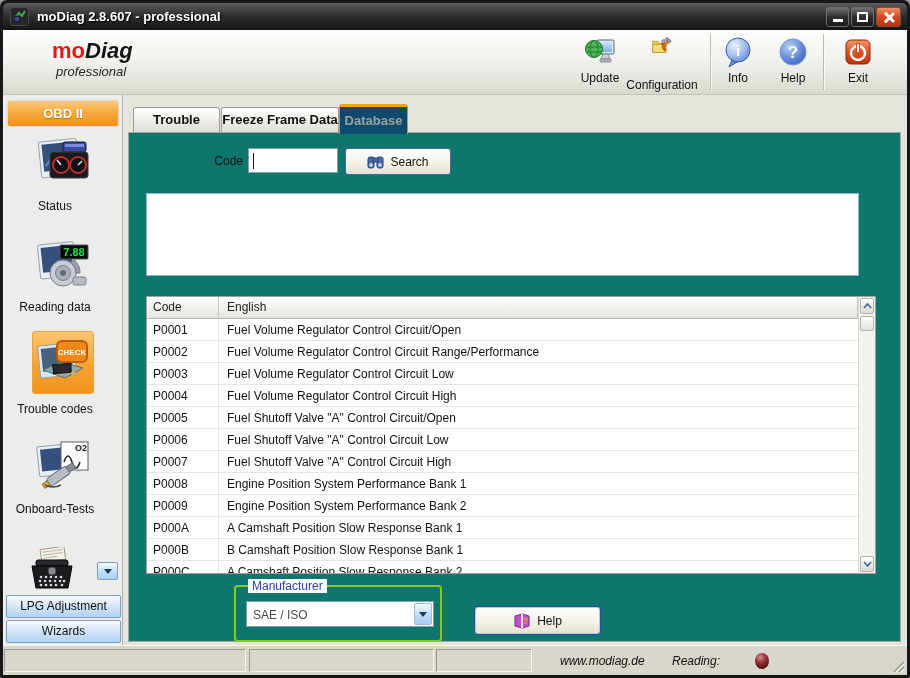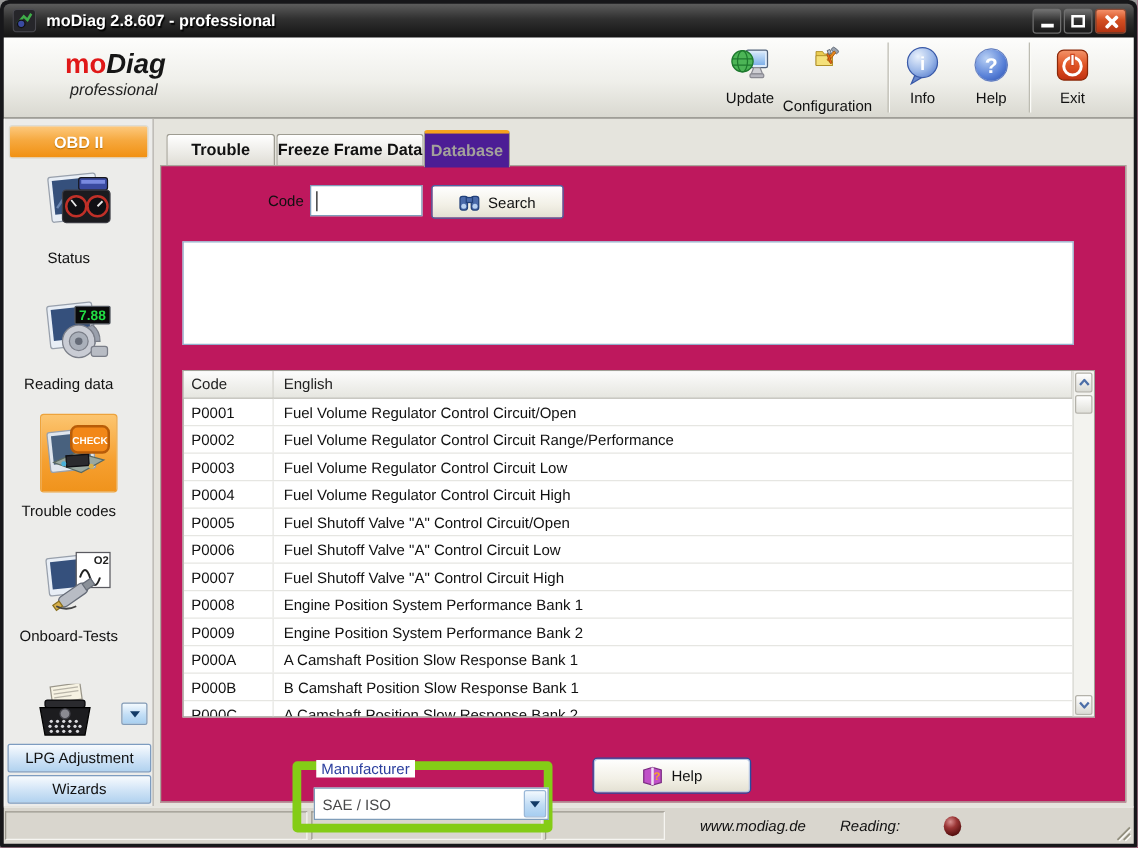--- a/index.html
+++ b/index.html
@@ -58,23 +58,23 @@
   .side-btn{position:absolute;left:2px;width:115px;height:23px;border:1px solid #7d9cc0;border-radius:2px;
     background:linear-gradient(#f8fbfe,#cfe3f6 55%,#b1d2ef);font-size:12px;color:#111;text-align:center;line-height:21px;}
   .btn-lpg{top:500px}.btn-wiz{top:525px}
 
   
   .content{position:absolute;left:123px;top:95px;width:784px;height:550px;background:#e5e4dd;}
   .tab{position:absolute;top:12px;height:26px;line-height:24px;text-align:center;font-weight:bold;font-size:13px;
     background:linear-gradient(#ffffff,#dedcd4);border:1px solid #9e9c92;border-bottom:none;
     border-radius:3px 3px 0 0;color:#111;z-index:2;}
   .tab1{left:10px;width:87px;} .tab2{left:98px;width:118px;}
-  .tab.active{left:216px;width:69px;top:9px;height:30px;line-height:27px;background:#4c1d95;
+  .tab.active{left:216px;width:69px;top:9px;height:30px;line-height:27px;background:#0c4a6e;
     border-top:3px solid #f6a21d;color:#a3a19b;z-index:4;}
-  .panel{position:absolute;left:5px;top:37px;width:773px;height:510px;background:#be185d;border:1px solid #a9a69c;z-index:3;}
+  .panel{position:absolute;left:5px;top:37px;width:773px;height:510px;background:#0f766e;border:1px solid #a9a69c;z-index:3;}
 
   .code-label{position:absolute;left:40px;top:21px;width:74px;text-align:right;font-size:12px;color:#111;}
   .code-input-wrap{position:absolute;left:119px;top:15px;width:90px;height:25px;border:1px solid #7f9db9;background:#fff;}
   .code-input-wrap input{position:absolute;inset:0;width:100%;height:100%;border:none;outline:none;background:transparent;padding:2px 4px;font-size:12px;}
   .caret{position:absolute;left:4px;top:4px;width:1px;height:16px;background:#1a1a1a;}
   .xp-btn{border:1px solid #4967a3;border-radius:3px;background:linear-gradient(#ffffff,#f2f0e6 60%,#e3e0d2);
     display:flex;align-items:center;justify-content:center;gap:6px;font-size:12px;color:#111;}
   .search-btn{position:absolute;left:216px;top:15px;width:106px;height:27px;}
   .result-box{position:absolute;left:17px;top:60px;width:713px;height:83px;border:1px solid #92aecb;background:#fff;}
 
@@ -89,21 +89,21 @@
   .tcell{padding:4px 0 0 6px;white-space:nowrap;overflow:hidden;}
   .tc-code{width:72px;flex:none;border-right:1px solid #e6e6e2;}
   .tc-eng{flex:1;padding-left:8px;}
   .vscroll{position:relative;width:17px;background:#f3f3ef;border-left:1px solid #d8d8d2;}
   .sb-btn{position:absolute;left:1px;width:14px;height:16px;border:1px solid #b4b2aa;border-radius:2px;
     background:linear-gradient(#ffffff,#dadad4);display:flex;align-items:center;justify-content:center;}
   .sb-up{top:1px}.sb-down{bottom:1px}
   .sb-thumb{position:absolute;left:1px;top:19px;width:14px;height:15px;border:1px solid #b4b2aa;border-radius:2px;
     background:linear-gradient(#ffffff,#e0e0da);}
 
-  .mfr-fieldset{position:absolute;left:105px;top:476px;width:208px;height:57px;border:7px solid #84cc16;border-radius:4px;}
+  .mfr-fieldset{position:absolute;left:105px;top:452px;width:208px;height:57px;border:2px solid #84cc16;border-radius:4px;}
   .mfr-legend{position:absolute;left:12px;top:-8px;background:#fff;padding:0 4px;font-size:12px;color:#2b3f9e;}
   .combo{position:absolute;left:10px;top:14px;width:188px;height:26px;border:1px solid #7f9db9;background:#fff;}
   .combo-text{position:absolute;left:6px;top:6px;font-size:12px;color:#49494a;}
   .combo-btn{position:absolute;right:1px;top:1px;width:18px;height:22px;border:1px solid #9ab8d8;border-radius:2px;
     background:linear-gradient(#f3f9fe,#c0dcf5 55%,#a6cdf0);display:flex;align-items:center;justify-content:center;}
   .help-btn{position:absolute;left:345px;top:473px;width:127px;height:29px;border-color:#2a4a9e;
     box-shadow:inset 0 0 0 1px #b7c6e2;border-radius:4px;}
 
   
   .statusbar{position:absolute;left:3px;top:645px;width:904px;height:30px;background:#d9d6ce;border-top:1px solid #f6f5f1;}

